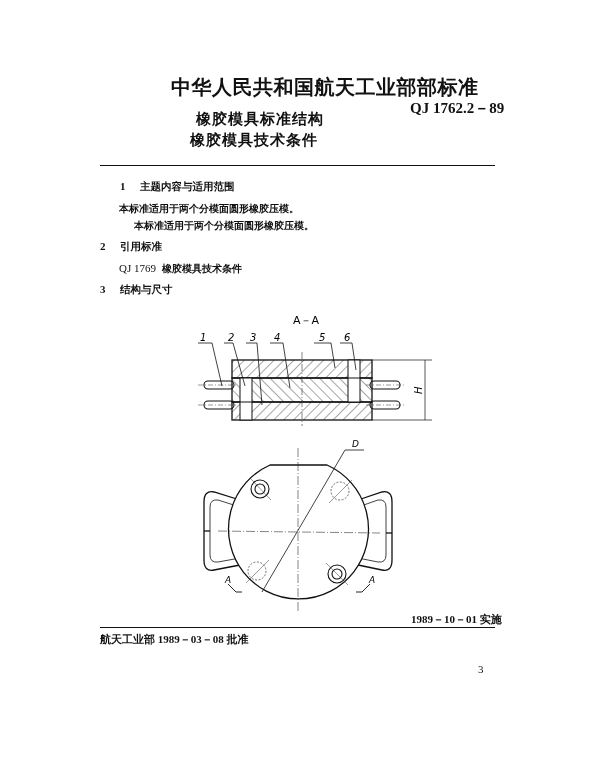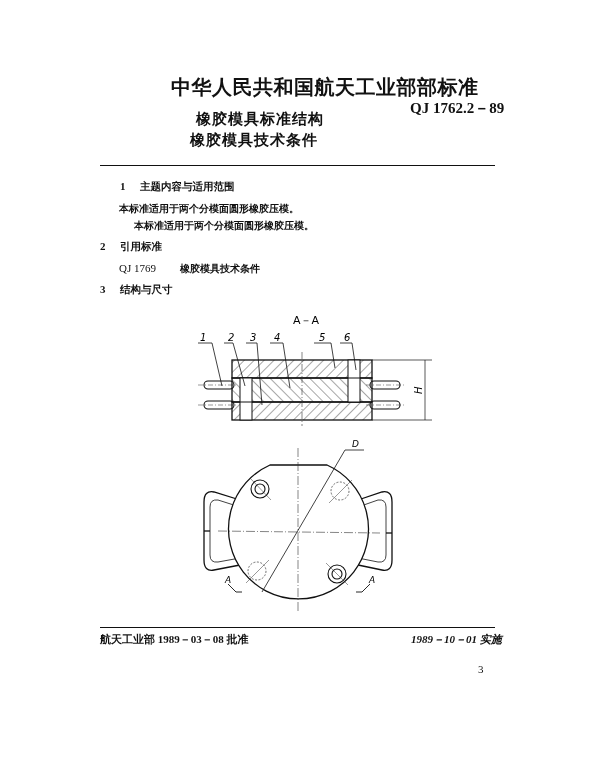--- a/index.html
+++ b/index.html
@@ -12,21 +12,21 @@
                 font-family: "Liberation Serif", serif; }
     .doc-title { left: 190px; font-size: 15px; letter-spacing: 1px; font-weight: bold;
                  font-family: "DejaVu Sans", "Liberation Sans", sans-serif; text-align: center; }
     .t1 { top: 110px; left: 196px; }
     .t2 { top: 131px; left: 190px; }
     .rule { left: 100px; width: 395px; height: 0; border-top: 1.6px solid #111; }
     .sec { font-size: 10.5px; font-weight: bold; font-family: "DejaVu Sans", "Liberation Sans", sans-serif; }
     .sec .num { display: inline-block; width: 20px; font-family: "Liberation Serif", serif; font-size: 11px; }
     .para { font-size: 10px; font-weight: bold; font-family: "DejaVu Sans", "Liberation Sans", sans-serif; }
     .ref { font-size: 10.5px; }
-    .ref .code { font-family: "Liberation Serif", serif; font-size: 11px; margin-right: 24px; }
+    .ref .code { font-family: "Liberation Serif", serif; font-size: 11px; margin-right: 6px; }
     .ref .name { font-weight: bold; font-family: "DejaVu Sans", "Liberation Sans", sans-serif; font-size: 10px; margin-top: 12px; }
     .footer { font-size: 11px; font-weight: bold; font-family: "Liberation Serif", "DejaVu Sans", serif; }
     .pagenum { font-size: 11px; font-family: "Liberation Serif", serif; }
     svg text { font-family: "DejaVu Sans", "Liberation Sans", sans-serif; font-style: italic; }
   </style>
 </head>
 <body>
 
 <div class="abs org-title">中华人民共和国航天工业部部标准</div>
 <div class="abs std-code">QJ 1762.2－89</div>
@@ -160,14 +160,14 @@
       <polyline points="228,584 236,592 242,592"></polyline>
       <polyline points="370,584 362,592 356,592"></polyline>
     </g>
     <text x="225" y="583" font-size="9">A</text>
     <text x="369" y="583" font-size="9">A</text>
   </g>
 </svg>
 
 <div class="abs rule" style="top:627px;"></div>
 <div class="abs footer" style="left:100px; top:632px;">航天工业部 1989－03－08 批准</div>
-<div class="abs footer" style="left:411px; top:632px;font-style:italic;">1989－10－01 实施</div>
+<div class="abs footer" style="left:411px; top:612px;">1989－10－01 实施</div>
 <div class="abs pagenum" style="left:478px; top:663px;">3</div>
 
 </body></html>

